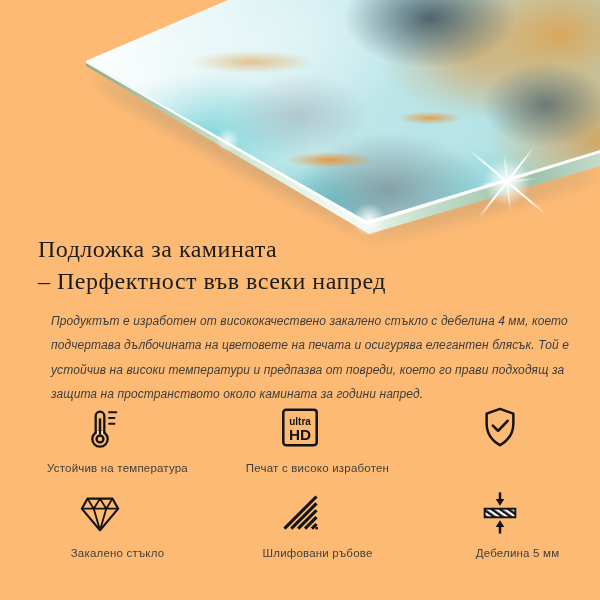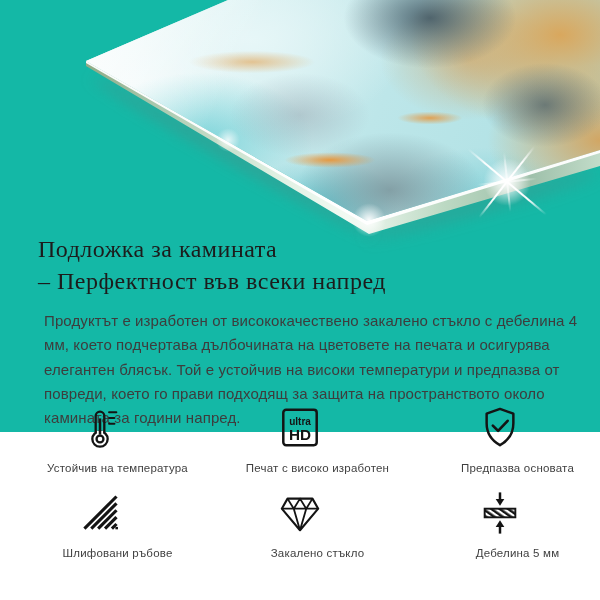--- a/index.html
+++ b/index.html
@@ -1,18 +1,18 @@
 <!DOCTYPE html>
 <html><head>
 <meta charset="utf-8">
 <style>
   * { margin:0; padding:0; box-sizing:border-box; }
   html,body { width:600px; height:600px; background:#ffffff; overflow:hidden;
               font-family:"Liberation Sans", sans-serif; }
-  .page { position:relative; width:600px; height:432px; background:#14b8a6; }
+  .page { position:relative; width:600px; height:600px; background:#fdba74; }
 
   
   .hero { position:absolute; left:0; top:0; width:600px; height:260px; }
 
   .shadow { position:absolute; border-radius:50%; }
   .shadow-left  { left:92px;  top:70px;  width:322px; height:14px;
                   background:rgba(108,116,116,0.30); filter:blur(7px);
                   transform:rotate(29.5deg); transform-origin:left center; }
   .shadow-right { left:366px; top:229px; width:242px; height:15px;
                   background:rgba(108,116,116,0.28); filter:blur(8px);
@@ -67,22 +67,22 @@
   .sparkle .r4 { width:60px; opacity:.55; transform:translate(-50%,-50%) rotate(84deg); }
   .sparkle .core { position:absolute; left:50%; top:50%; width:48px; height:48px;
     transform:translate(-50%,-50%); border-radius:50%;
     background:radial-gradient(circle, #fff 0%, rgba(255,255,255,0.55) 35%, transparent 70%); }
 
   
   .title { position:absolute; left:38px; top:233px; width:540px;
     font-family:"Liberation Serif", serif; font-weight:400;
     font-size:24px; line-height:32px; letter-spacing:0.5px; color:#1c1c1c; }
   .title span { display:block; }
-  .desc { position:absolute; left:44px; top:309px; width:540px;
-    font-size:15px; line-height:24.3px; letter-spacing:0.1px; color:#3d3d3d; }
+  .desc { position:absolute; left:51px; top:309px; width:540px;
+    font-size:12px; line-height:24.3px; letter-spacing:0.1px; color:#3d3d3d;font-style:italic; }
 
   
   .features { position:absolute; left:0; top:403px; width:600px;
     display:grid; grid-template-columns:repeat(3,200px); row-gap:13px; }
   .feature { display:flex; flex-direction:column; align-items:center; }
   .icon-slot { height:50px; display:flex; align-items:center; justify-content:flex-start; }
   .flabel { margin-top:8px; font-size:11.5px; line-height:14px;
     letter-spacing:0.2px; color:#3f3f3f; text-align:center;margin-left:35px; }
   svg text { font-family:"Liberation Sans", sans-serif; }
 </style>
@@ -147,47 +147,46 @@
       <div class="flabel">Печат с високо изработен</div>
     </div>
 
     <div class="feature">
       <div class="icon-slot">
         <svg viewBox="0 0 44 48" width="42" height="46">
           <path d="M22,4 L36,9 L36,19 C36,30 30,37.5 22,42 C14,37.5 8,30 8,19 L8,9 Z" fill="none" stroke="#141414" stroke-width="2.6" stroke-linejoin="round"></path>
           <path d="M14.5,21.5 L20,27 L30,16.5" fill="none" stroke="#141414" stroke-width="2.8" stroke-linecap="round" stroke-linejoin="round"></path>
         </svg>
       </div>
-      <div class="flabel">Предпазва основата</div>
+    </div>
+
+    <div class="feature">
+      <div class="icon-slot">
+        <svg viewBox="0 0 44 48" width="44" height="46">
+          <path d="M9,9 L35,9 L41,19.5 L22,42 L3,19.5 Z" fill="none" stroke="#141414" stroke-width="2.2" stroke-linejoin="round"></path>
+          <path d="M3,19.5 L41,19.5 M9,9 L15.5,19.5 L22,9 L28.5,19.5 L35,9 M15.5,19.5 L22,42 M28.5,19.5 L22,42" fill="none" stroke="#141414" stroke-width="1.9" stroke-linejoin="round"></path>
+        </svg>
+      </div>
+      <div class="flabel">Закалено стъкло</div>
     </div>
 
     <div class="feature">
       <div class="icon-slot">
         <svg viewBox="0 0 44 48" width="42" height="44">
           <g stroke="#141414" stroke-width="3.4">
             <line x1="5" y1="41" x2="40" y2="6"></line>
             <line x1="12.5" y1="41" x2="40" y2="13.5"></line>
             <line x1="20" y1="41" x2="40" y2="21"></line>
             <line x1="27.5" y1="41" x2="40" y2="28.5"></line>
             <line x1="35" y1="41" x2="40" y2="36"></line>
           </g>
           <rect x="38.8" y="39.2" width="2.8" height="2.6" fill="#141414"></rect>
         </svg>
       </div>
       <div class="flabel">Шлифовани ръбове</div>
-    </div>
-
-    <div class="feature">
-      <div class="icon-slot">
-        <svg viewBox="0 0 44 48" width="44" height="46">
-          <path d="M9,9 L35,9 L41,19.5 L22,42 L3,19.5 Z" fill="none" stroke="#141414" stroke-width="2.2" stroke-linejoin="round"></path>
-          <path d="M3,19.5 L41,19.5 M9,9 L15.5,19.5 L22,9 L28.5,19.5 L35,9 M15.5,19.5 L22,42 M28.5,19.5 L22,42" fill="none" stroke="#141414" stroke-width="1.9" stroke-linejoin="round"></path>
-        </svg>
-      </div>
-      <div class="flabel">Закалено стъкло</div>
     </div>
 
     <div class="feature">
       <div class="icon-slot">
         <svg viewBox="0 0 44 48" width="44" height="46">
           <defs>
             <pattern id="hatch6" width="5" height="5" patternUnits="userSpaceOnUse" patternTransform="rotate(-55)">
               <rect width="5" height="5" fill="#ffffff"></rect>
               <rect width="2.6" height="5" fill="#141414"></rect>
             </pattern>

